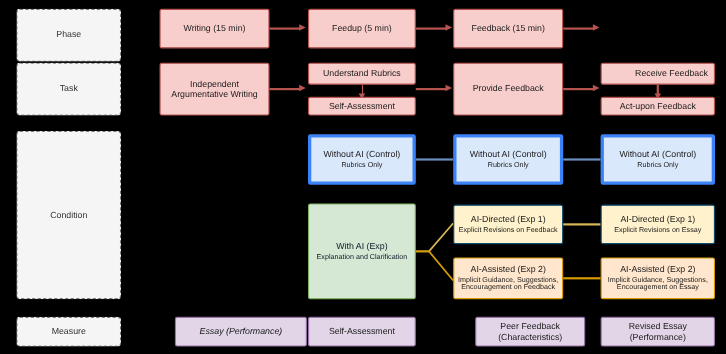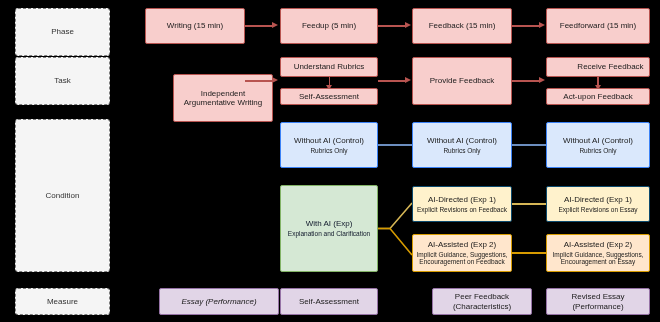--- a/index.html
+++ b/index.html
@@ -15,21 +15,21 @@
     display:flex;flex-direction:column;
     align-items:center;justify-content:center;
     text-align:center;border-radius:2px;
     line-height:1.18;
   }
   .label-box{
     background:#f5f5f5;border:1px dashed #7d7d7d;
     color:#333;font-size:8.5px;border-radius:3px;
   }
   .pink{background:#f8cecc;border:1px solid #b85450;color:#1a1a1a;}
-  .blue{background:#dae8fc;border:1px solid #3b82f6;color:#1a1a1a;}
+  .blue{background:#dae8fc;border:3px solid #3b82f6;color:#1a1a1a;}
   .green{background:#d5e8d4;border:1px solid #82b366;color:#0f172a;}
   .yellow{background:#fff2cc;border:1px solid #0c4a6e;color:#1a1a1a;}
   .orange{background:#ffe6cc;border:1px solid #d79b00;color:#1a1a1a;}
   .purple{background:#e1d5e7;border:1px solid #9673a6;color:#1a1a1a;}
 
   .t1{font-size:8px;}
   .t-title{font-size:8px;}
   .t-sub{font-size:6.5px;margin-top:1.5px;}
 
   .edge{position:absolute;background:#b85450;}
@@ -80,25 +80,22 @@
   </div>
   <div class="edge edge-h" style="left:378px;top:25px;width:28px;"></div>
   <div class="arrow" style="left:405px;top:22.4px;"></div>
 
   <div class="node pink" style="left:412px;top:8px;width:100px;height:36px;">
     <span class="t-title">Feedback (15 min)</span>
   </div>
   <div class="edge edge-h" style="left:512px;top:25px;width:28px;"></div>
   <div class="arrow" style="left:539px;top:22.4px;"></div>
 
-  <div class="node pink" style="left:546px;top:8px;width:104px;height:36px;">
-    <span class="t-title">Feedforward (15 min)</span>
-  </div>
 
-  <div class="node pink" style="left:145px;top:74px;width:100px;height:48px;margin-left:28px;">
+  <div class="node pink" style="left:145px;top:57px;width:100px;height:48px;">
     <span class="t-title">Independent</span>
     <span class="t-title">Argumentative Writing</span>
   </div>
   <div class="edge edge-h" style="left:245px;top:80px;width:28px;"></div>
   <div class="arrow" style="left:272px;top:77.4px;"></div>
 
   <div class="node pink" style="left:280px;top:57px;width:98px;height:20px;">
     <span class="t-title">Understand Rubrics</span>
   </div>
   <div class="edge edge-v" style="left:328.5px;top:77px;height:10px;"></div>

